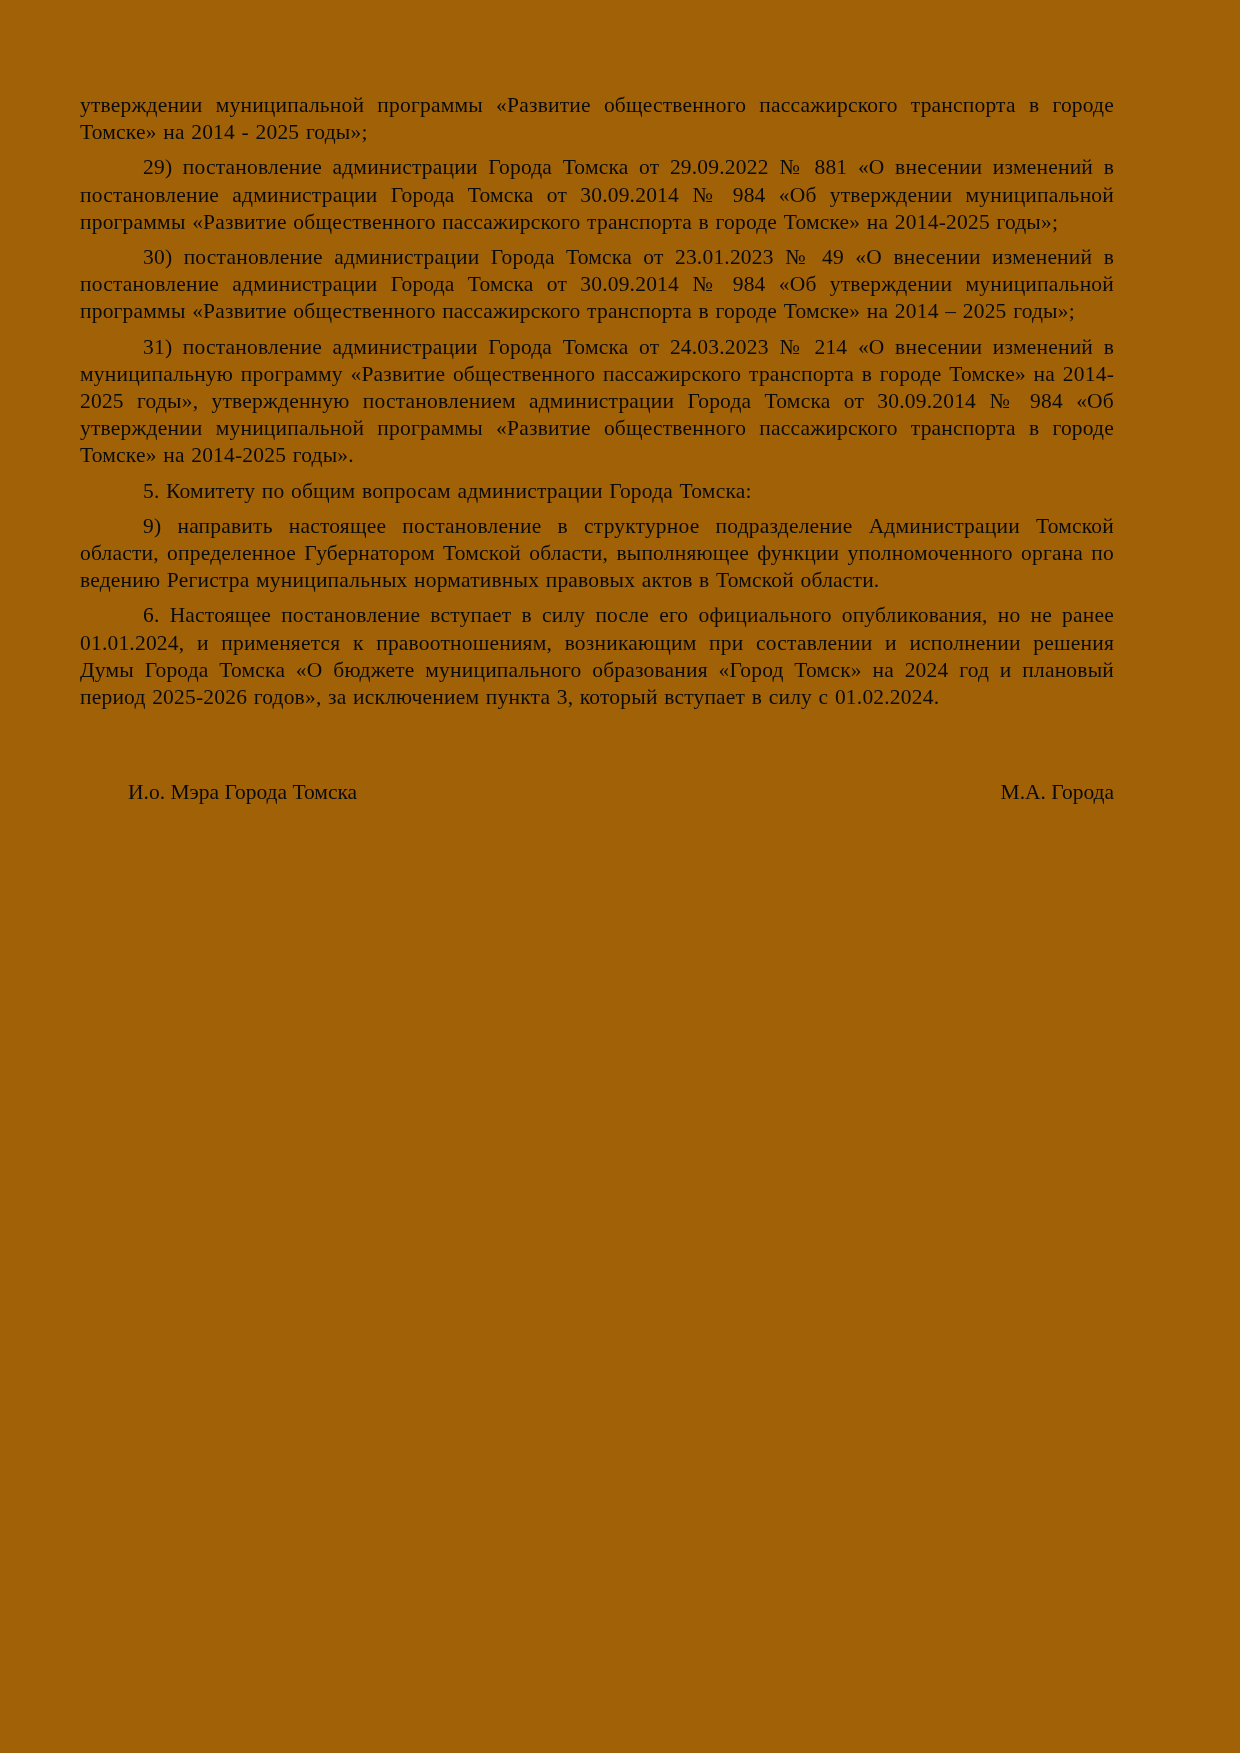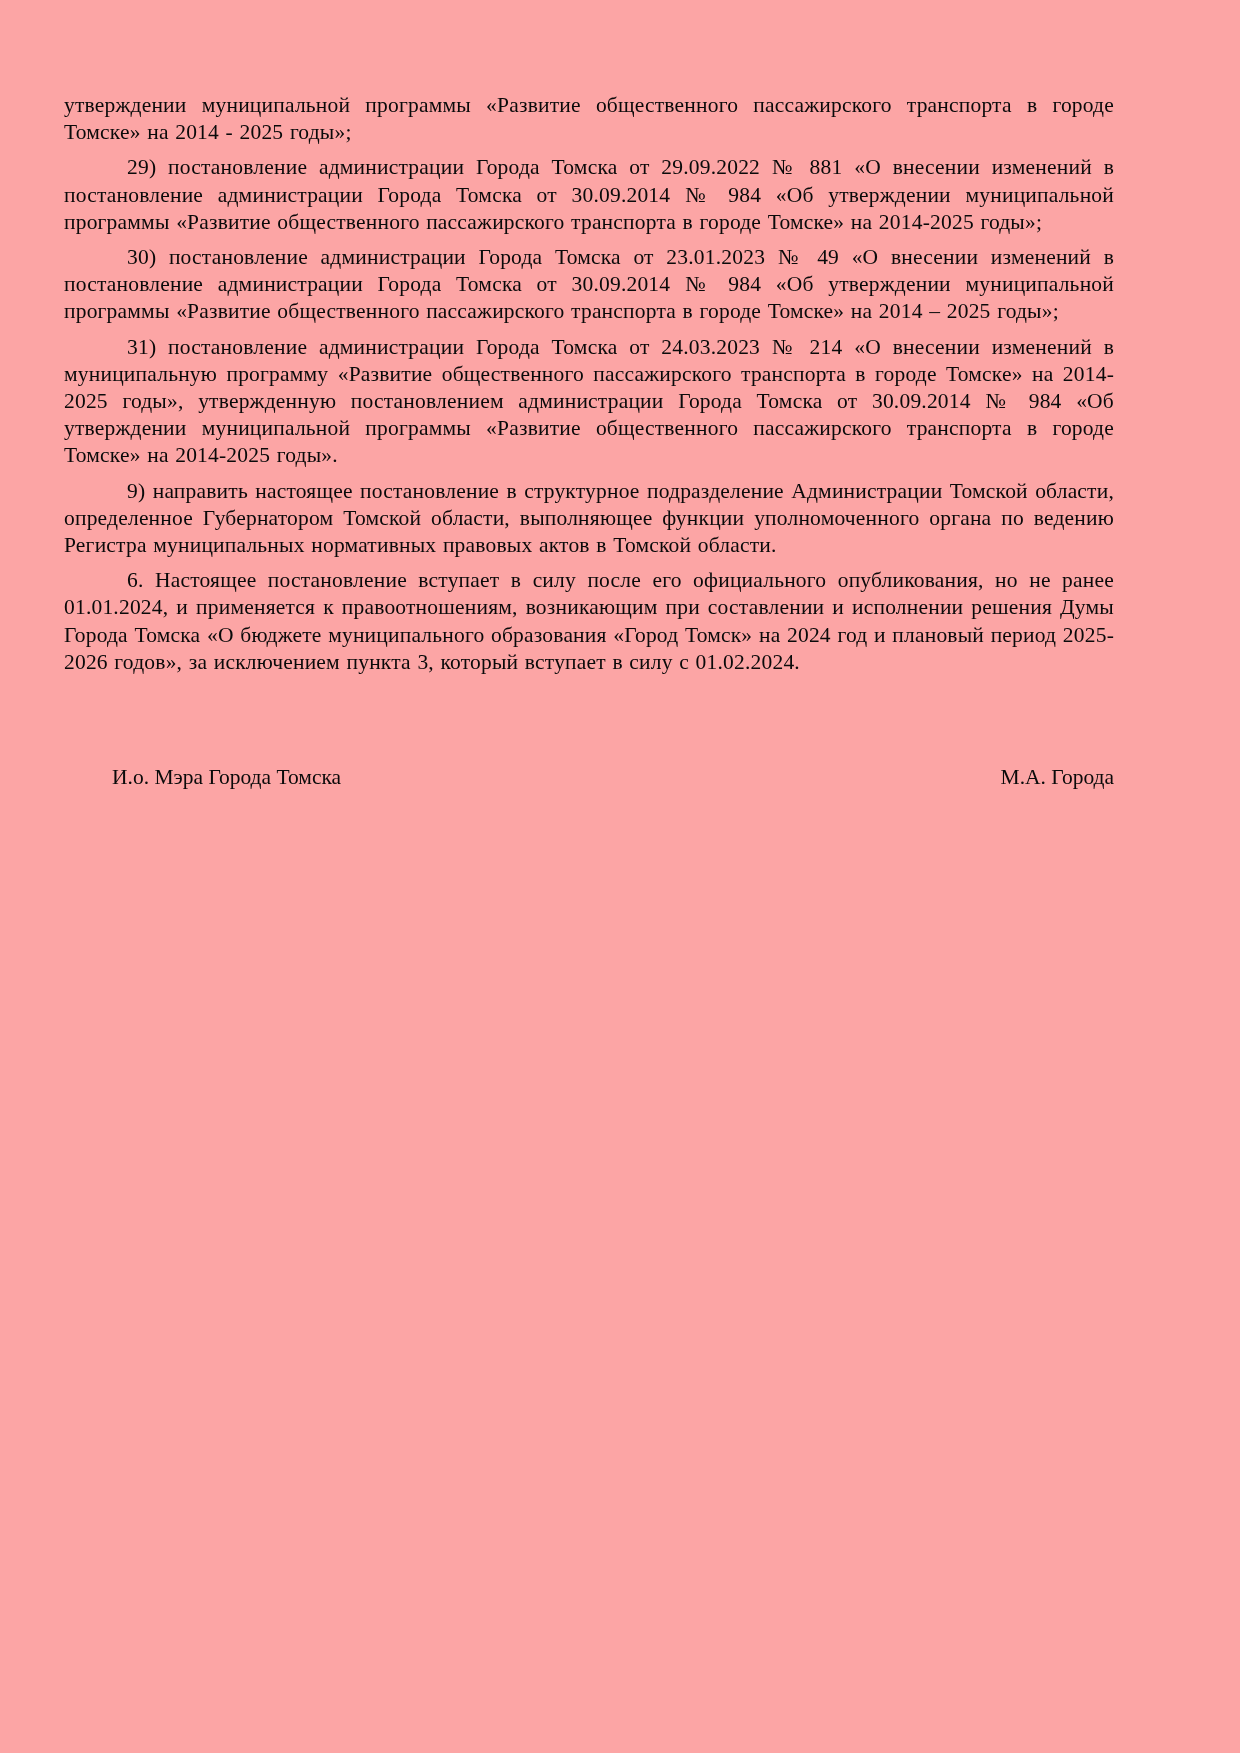--- a/index.html
+++ b/index.html
@@ -13,55 +13,56 @@
     position: relative;
     font-family: "Liberation Serif", "DejaVu Serif", serif;
     color: #0a0a0a;
   }
   .page {
     position: absolute;
     top: 0;
     left: 0;
     width: 1240px;
     height: 1753px;
-    background: #fca5a5;
+    background: #a16207;
     box-sizing: border-box;
-    padding: 92px 126px 0 64px;
+    padding: 92px 126px 0 80px;
   }
   .doc-body p {
     margin: 0;
     font-size: 21.5px;
     line-height: 27.2px;
     text-align: justify;
     letter-spacing: 0.2px;
     word-spacing: 1px;
   }
   .doc-body p.indent {
     text-indent: 63px;
     margin-top: 8px;
   }
   .signature-row {
-    margin-top: 88px;
+    margin-top: 68px;
     display: flex;
     justify-content: space-between;
     align-items: flex-end;
     font-size: 21.5px;
     line-height: 27.2px;
     padding-left: 48px;
   }
 </style>
 </head>
 <body>
 
 <div class="page">
   <div class="doc-body">
     <p>утверждении муниципальной программы «Развитие общественного пассажирского транспорта в городе Томске» на 2014 - 2025 годы»;</p>
     <p class="indent">29) постановление администрации Города Томска от 29.09.2022 № 881 «О внесении изменений в постановление администрации Города Томска от 30.09.2014 № 984 «Об утверждении муниципальной программы «Развитие общественного пассажирского транспорта в городе Томске» на 2014-2025 годы»;</p>
     <p class="indent">30) постановление администрации Города Томска от 23.01.2023 № 49 «О внесении изменений в постановление администрации Города Томска от 30.09.2014 № 984 «Об утверждении муниципальной программы «Развитие общественного пассажирского транспорта в городе Томске» на 2014 – 2025 годы»;</p>
     <p class="indent">31) постановление администрации Города Томска от 24.03.2023 № 214 «О внесении изменений в муниципальную программу «Развитие общественного пассажирского транспорта в городе Томске» на 2014-2025 годы», утвержденную постановлением администрации Города Томска от 30.09.2014 № 984 «Об утверждении муниципальной программы «Развитие общественного пассажирского транспорта в городе Томске» на 2014-2025 годы».</p>
+    <p class="indent">5. Комитету по общим вопросам администрации Города Томска:</p>
     <p class="indent">9) направить настоящее постановление в структурное подразделение Администрации Томской области, определенное Губернатором Томской области, выполняющее функции уполномоченного органа по ведению Регистра муниципальных нормативных правовых актов в Томской области.</p>
     <p class="indent">6. Настоящее постановление вступает в силу после его официального опубликования, но не ранее 01.01.2024, и применяется к правоотношениям, возникающим при составлении и исполнении решения Думы Города Томска «О бюджете муниципального образования «Город Томск» на 2024 год и плановый период 2025-2026 годов», за исключением пункта 3, который вступает в силу с 01.02.2024.</p>
   </div>
 
   <div class="signature-row">
     <span>И.о. Мэра Города Томска</span>
     <span>М.А. Города</span>
   </div>
 </div>
 

